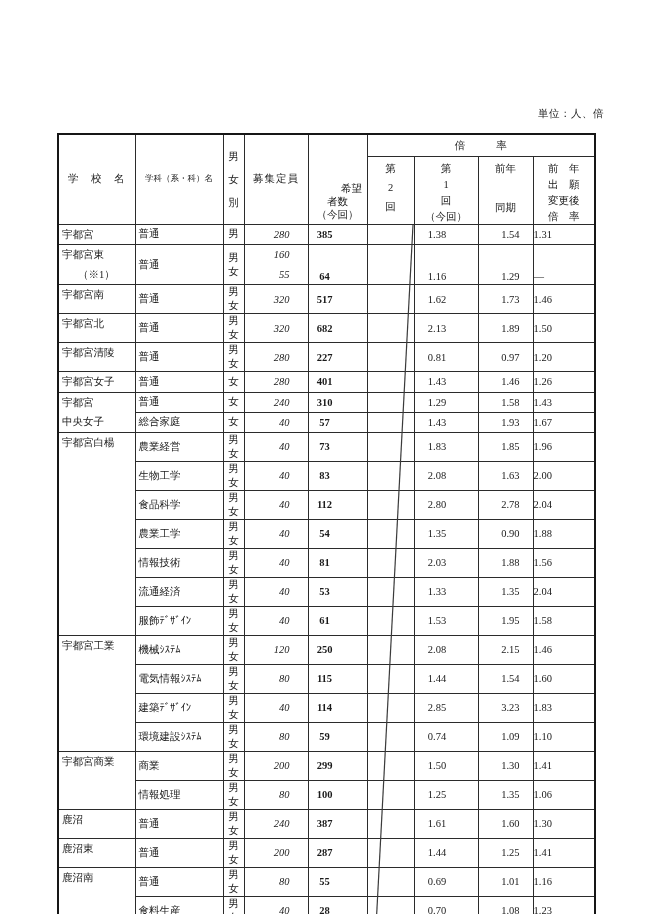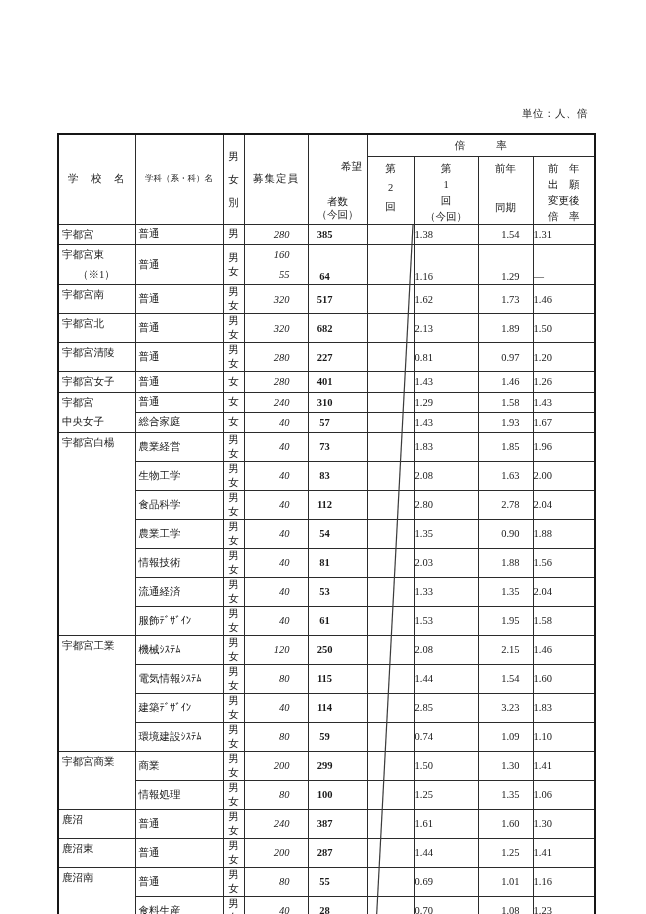--- a/index.html
+++ b/index.html
@@ -1,53 +1,53 @@
 <!DOCTYPE html>
 <html><head>
 <meta charset="utf-8">
 <style>
   html,body{margin:0;padding:0;background:#e8e8e8;}
   .page{position:relative;width:646px;height:914px;background:#ffffff;overflow:hidden;
         font-family:"Liberation Serif","DejaVu Serif",serif;color:#1a1a1a;}
   .doc-title{position:absolute;left:70px;top:90px;font-size:11.5px;letter-spacing:.5px;white-space:nowrap;}
   .doc-title .num{display:inline-block;margin-right:11px;}
-  .unit-label{position:absolute;top:107px;left:0;width:588px;text-align:right;font-size:10.5px;letter-spacing:.5px;}
+  .unit-label{position:absolute;top:107px;left:16px;width:588px;text-align:right;font-size:10.5px;letter-spacing:.5px;}
   .table-wrap{position:absolute;left:57px;top:133px;width:537px;}
   table{border-collapse:collapse;table-layout:fixed;width:537px;border:2px solid #161616;}
   th,td{border:1px solid #2b2b2b;font-weight:normal;padding:0;overflow:hidden;}
   thead th{font-size:10.5px;}
   thead tr.top{height:22px;}
   thead tr.sub{height:67px;}
   thead tr.sub th{vertical-align:top;padding-top:4px;}
   thead .ln{display:block;line-height:15px;}
   .h-school,.h-cap{vertical-align:middle;text-align:center;letter-spacing:1px;}
   .h-dept{vertical-align:middle;text-align:center;font-size:8.5px;letter-spacing:0;}
   .h-gender{vertical-align:middle;text-align:center;}
   .h-gender .ln{line-height:23px;}
   .h-app{vertical-align:bottom;text-align:center;padding-bottom:3px;}
   .h-app .ln{line-height:13px;}
-  .h-app .ln:first-child{margin-bottom:22px;padding-left:28px;}
+  .h-app .ln:first-child{padding-left:28px;}
   .h-ratio{vertical-align:middle;text-align:center;}
   .h-ratio .ln{display:inline-block;}
   .h-ratio .ln + .ln{margin-left:31px;}
   .h-r2 .ln + .ln{margin-top:4px;}
   .h-r1 .ln + .ln{margin-top:1px;}
   .h-py .ln + .ln{margin-top:24px;}
   .h-pc .ln + .ln{margin-top:1px;}
   tbody tr{height:19.5px;}
   tbody tr.tall{height:39px;}
   tbody td{font-size:10.5px;vertical-align:middle;}
   tbody .ln{display:block;line-height:19.5px;}
   .c-school{text-align:left;padding-left:3px;vertical-align:top;margin-left:35px;}
   .c-school .note{text-align:center;padding-right:4px;}
   .c-dept{text-align:left;padding-left:3px;}
   .c-gender{text-align:center;}
   .c-cap{text-align:right;padding-right:18px;font-style:italic;}
   .c-app{text-align:center;padding-right:26px;font-weight:bold;}
-  .c-r1{text-align:left;padding-right:18px;margin-top:21px;}
+  .c-r1{text-align:center;padding-right:18px;margin-top:21px;}
   .c-py{text-align:right;padding-right:13px;}
   .c-pc{padding-right:21px;}
   tr.tall .c-app,tr.tall .c-r1,tr.tall .c-py,tr.tall .c-pc{vertical-align:bottom;padding-bottom:2px;}
   svg.diag{position:absolute;left:0;top:0;pointer-events:none;}
 </style>
 </head>
 <body>
 
 <div class="page">
   <div class="unit-label">単位：人、倍</div>

